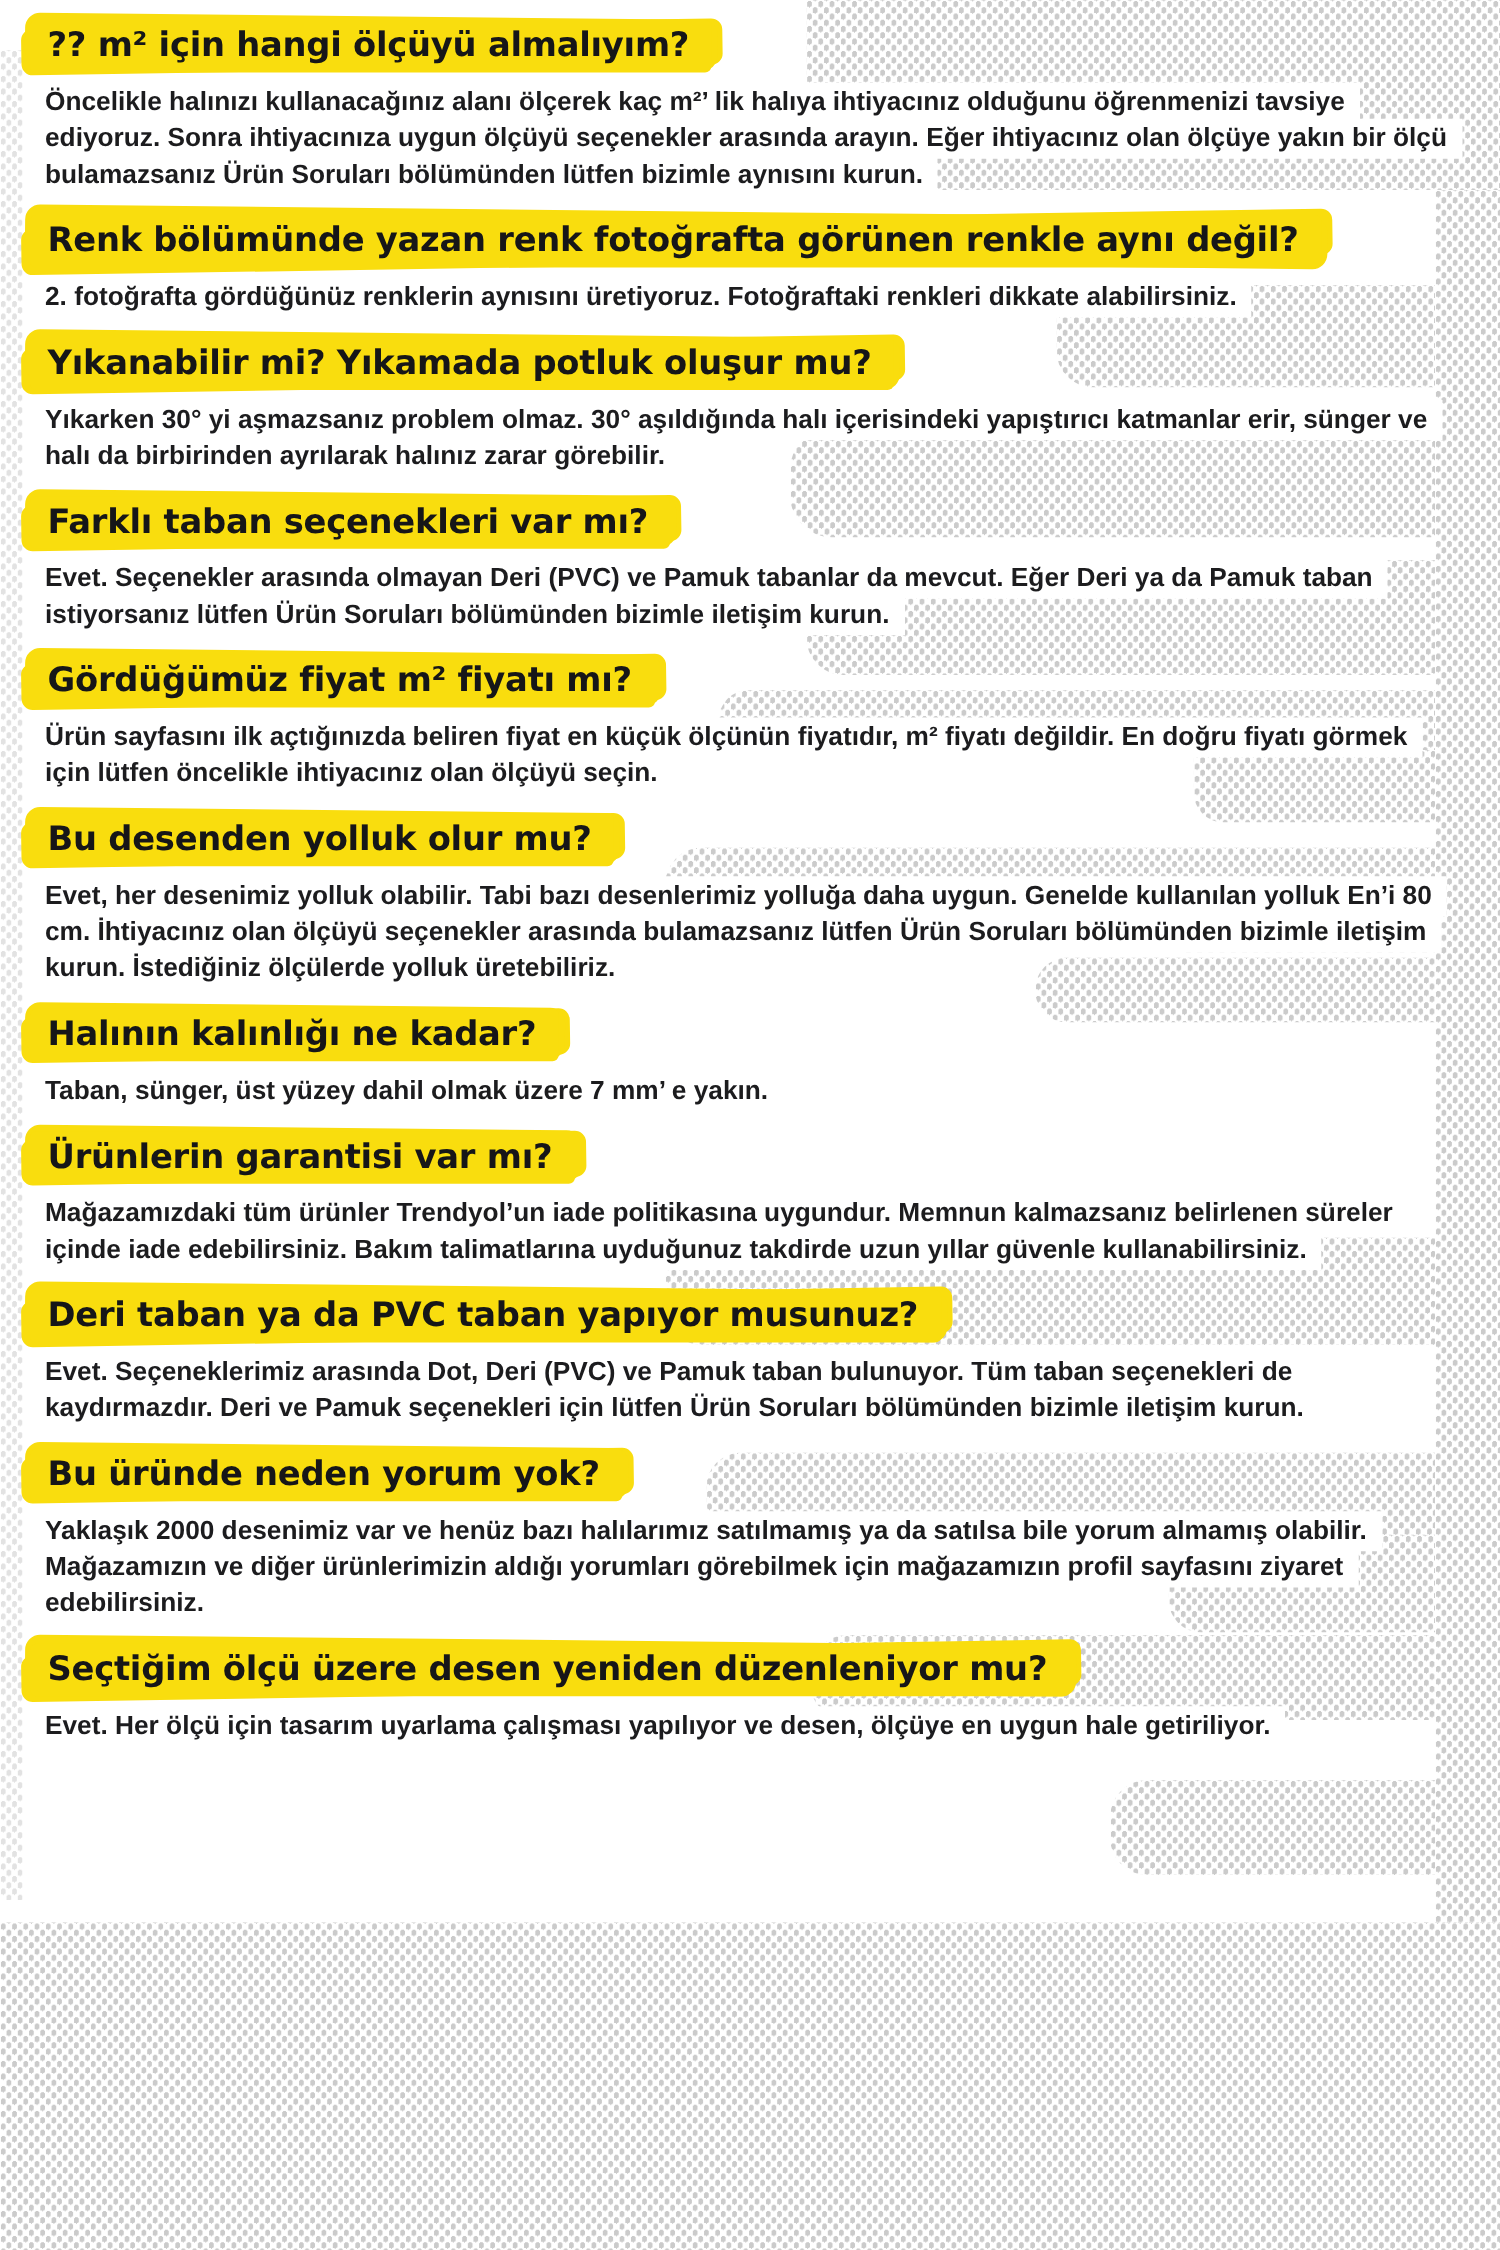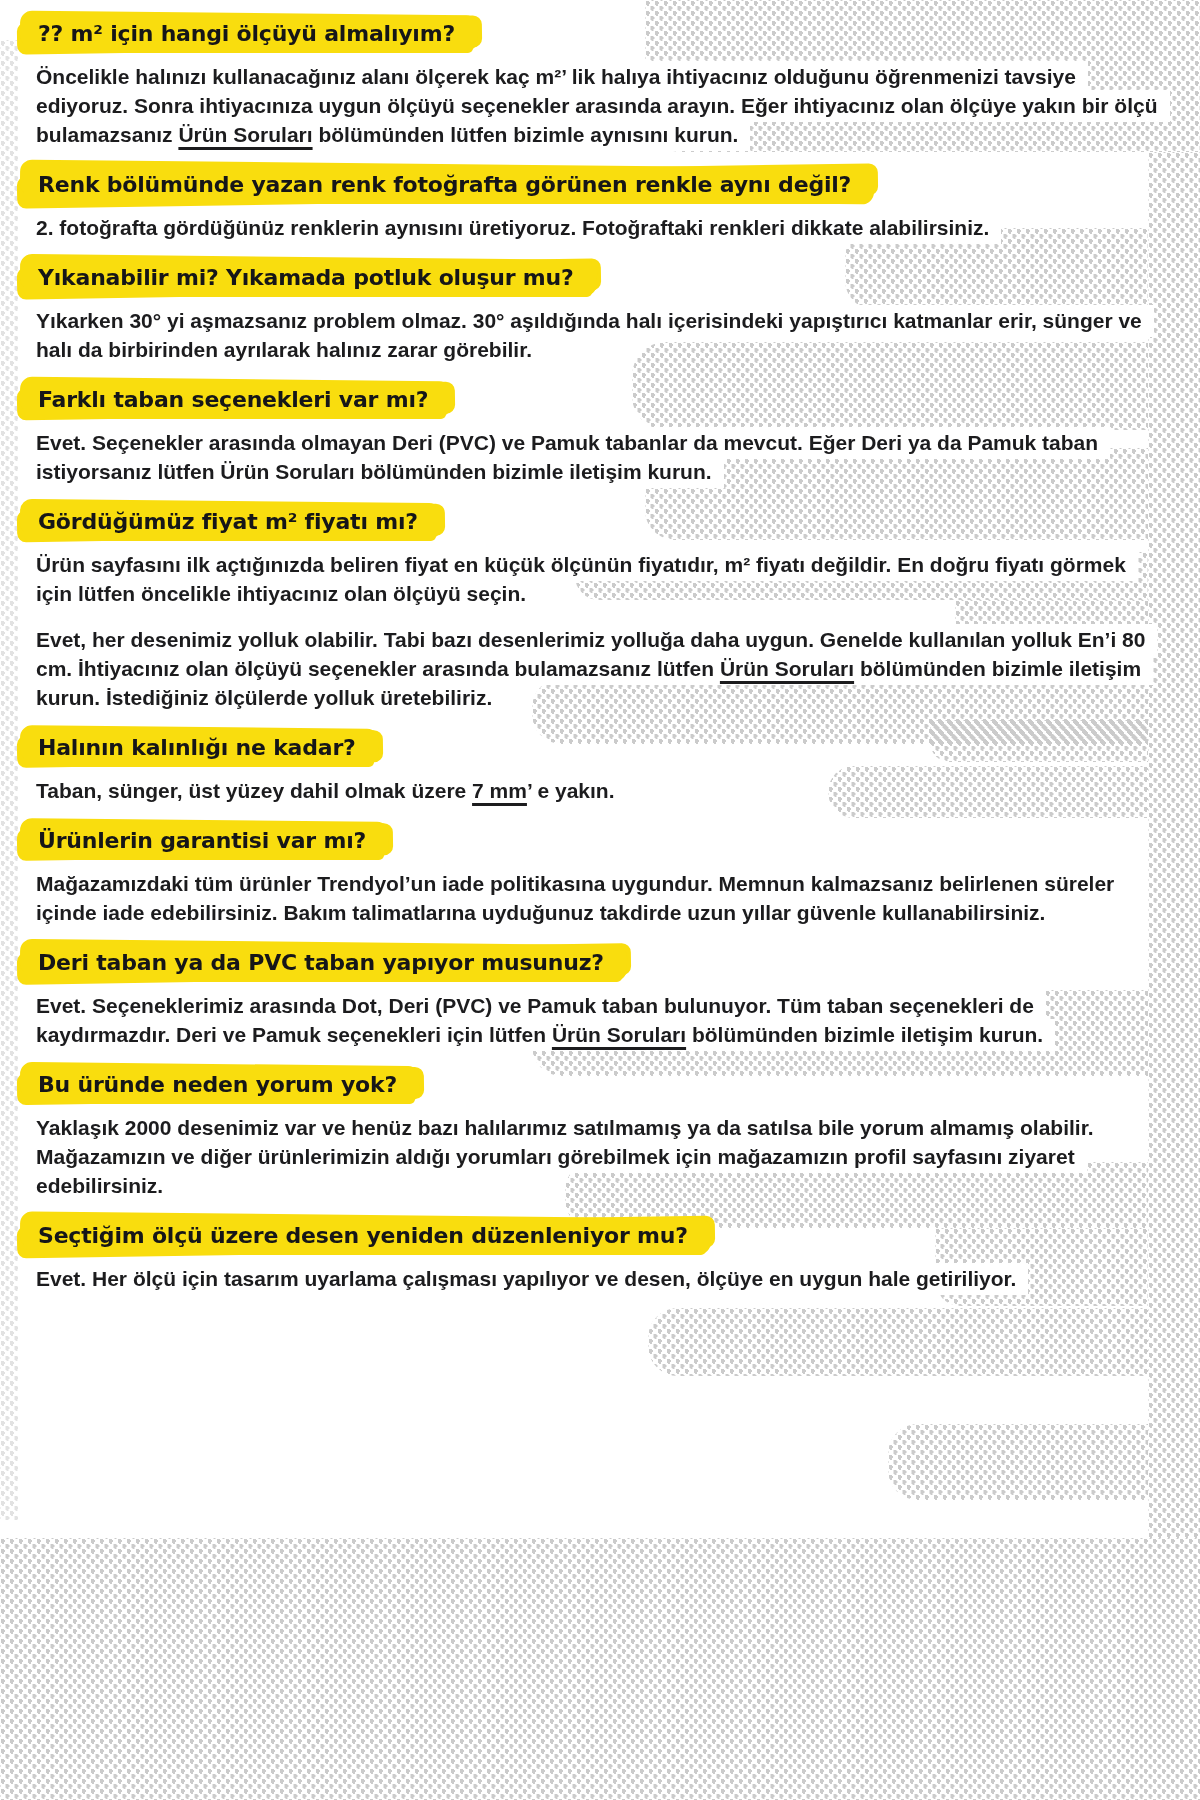--- a/index.html
+++ b/index.html
@@ -21,21 +21,21 @@
 
   main{
     position:relative;z-index:1;
     padding:16px 28px 0 24px;
   }
   .faq-item{margin:0 0 17px 0;}
   .q-line{margin:0 0 10px 0;line-height:1;}
   .q-hl{
     position:relative;display:inline-block;
     font-family:"DejaVu Sans",sans-serif;
-    font-weight:bold;font-size:22px;letter-spacing:-0.2px;
+    font-weight:bold;font-size:27px;letter-spacing:-0.2px;
     color:#161618;
     background:#f9dd0e;
     padding:7px 18px 8px 14px;
     border-radius:5px;
   }
   .q-hl::before{
     content:"";position:absolute;z-index:-1;
     left:-7px;right:-9px;top:3px;bottom:2px;
     background:#f9dd0e;border-radius:9px;
     transform:rotate(-0.9deg);
@@ -47,21 +47,20 @@
     transform:rotate(0.6deg);
   }
   .a-line{margin:0;max-width:1134px;line-height:27px;}
   .a-bg{
     font-weight:bold;font-size:21px;color:#1c1c1e;
     background:#ffffff;
     padding:4px 12px 5px 12px;
     -webkit-box-decoration-break:clone;box-decoration-break:clone;
   }
   .a-bg .u{
-    text-decoration:underline;
     text-decoration-thickness:2.5px;
     text-underline-offset:5px;
   }
 </style>
 </head>
 <body>
 
 <div class="patch" style="left:645px;top:0;width:555px;height:152px;border-radius:0 0 0 36px;"></div>
 <div class="patch" style="left:1148px;top:152px;width:52px;height:1386px;"></div>
 <div class="patch faint" style="left:0;top:40px;width:18px;height:1480px;"></div>
@@ -100,20 +99,21 @@
     <h2 class="q-line"><span class="q-hl">Farklı taban seçenekleri var mı?</span></h2>
     <p class="a-line"><span class="a-bg"><span>Evet. Seçenekler arasında olmayan Deri (PVC) ve Pamuk tabanlar da mevcut. Eğer Deri ya da Pamuk taban istiyorsanız lütfen Ürün Soruları bölümünden bizimle iletişim kurun.</span></span></p>
   </section>
 
   <section class="faq-item">
     <h2 class="q-line"><span class="q-hl">Gördüğümüz fiyat m² fiyatı mı?</span></h2>
     <p class="a-line"><span class="a-bg"><span>Ürün sayfasını ilk açtığınızda beliren fiyat en küçük ölçünün fiyatıdır, m² fiyatı değildir. En doğru fiyatı görmek için lütfen öncelikle ihtiyacınız olan ölçüyü seçin.</span></span></p>
   </section>
 
   <section class="faq-item">
+    <h2 class="q-line"><span class="q-hl">Bu desenden yolluk olur mu?</span></h2>
     <p class="a-line"><span class="a-bg"><span>Evet, her desenimiz yolluk olabilir. Tabi bazı desenlerimiz yolluğa daha uygun. Genelde kullanılan yolluk En’i 80 cm. İhtiyacınız olan ölçüyü seçenekler arasında bulamazsanız lütfen </span><span class="u">Ürün Soruları</span><span> bölümünden bizimle iletişim kurun. İstediğiniz ölçülerde yolluk üretebiliriz.</span></span></p>
   </section>
 
   <section class="faq-item">
     <h2 class="q-line"><span class="q-hl">Halının kalınlığı ne kadar?</span></h2>
     <p class="a-line"><span class="a-bg"><span>Taban, sünger, üst yüzey dahil olmak üzere </span><span class="u">7 mm</span><span>’ e yakın.</span></span></p>
   </section>
 
   <section class="faq-item">
     <h2 class="q-line"><span class="q-hl">Ürünlerin garantisi var mı?</span></h2>

